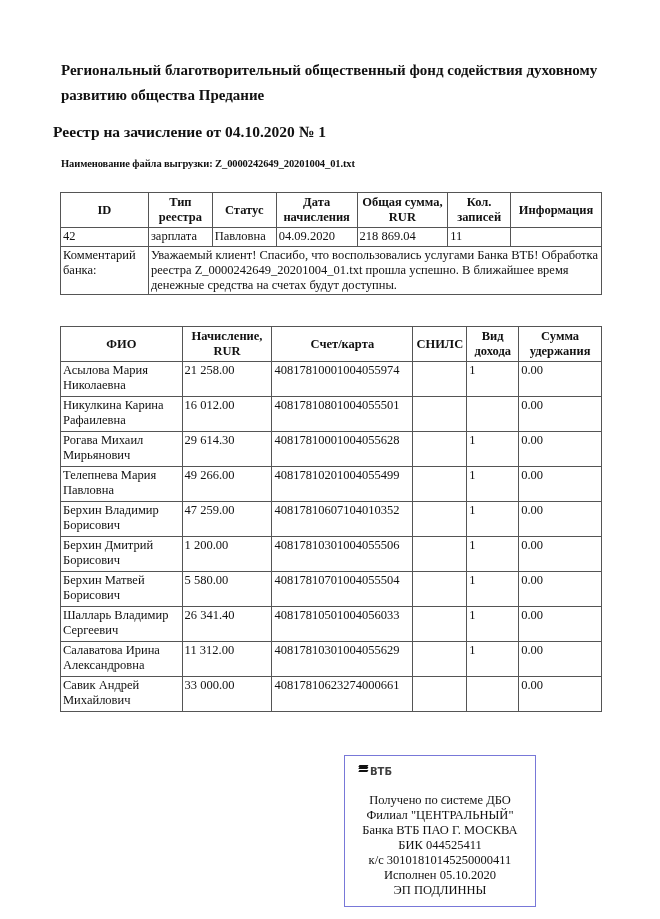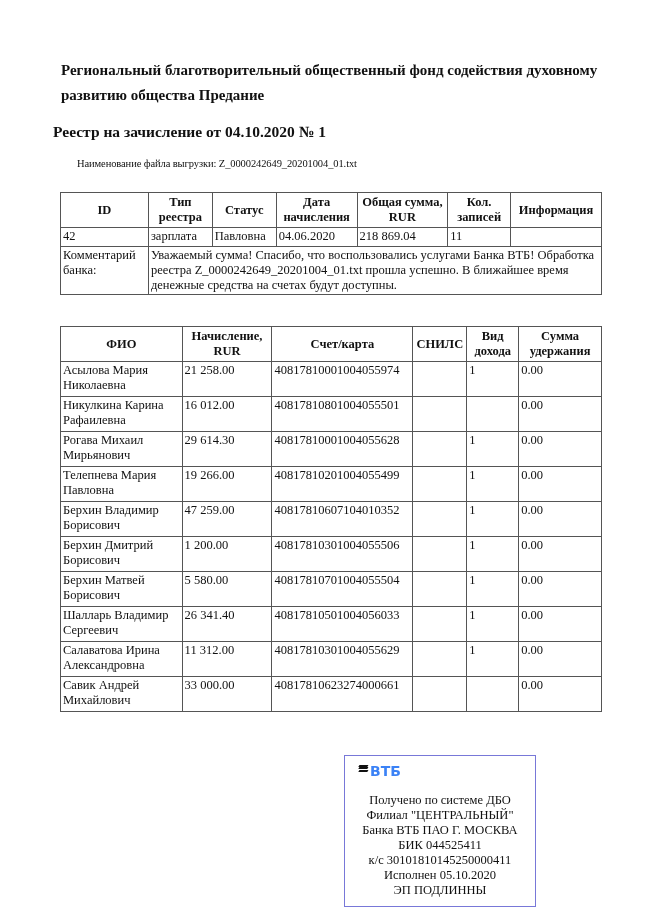--- a/index.html
+++ b/index.html
@@ -1,38 +1,38 @@
 <!DOCTYPE html>
 <html><head>
 <meta charset="utf-8">
 <style>
   html, body { margin:0; padding:0; background:#ffffff; }
   body { width:660px; height:919px; position:relative; overflow:hidden;
          font-family:"Liberation Serif", "DejaVu Serif", serif; color:#111; }
   .title { position:absolute; left:61px; top:58px; width:560px;
            font-size:15px; font-weight:bold; line-height:25px; }
   .subtitle { position:absolute; left:53px; top:123px; font-size:15.5px; font-weight:bold; }
-  .filename { position:absolute; left:61px; top:158px; font-size:10.5px; font-weight:normal; letter-spacing:-0.1px;margin-left:16px; }
+  .filename { position:absolute; left:61px; top:158px; font-size:10.5px; font-weight:bold; letter-spacing:-0.1px; }
 
   table { border-collapse:collapse; position:absolute; font-size:12.5px; line-height:15px;padding-left:8px; }
   td, th { border:1.5px solid #555; padding:1px 2px; vertical-align:top; text-align:left; }
   th { font-weight:bold; text-align:center; vertical-align:middle; font-size:12.5px; line-height:15px; }
 
   #t1 { left:60px; top:192px; width:542px; }
   #t1 th { height:32px; }
   #t1 td { height:16px; }
 
   #t2 { left:60px; top:326px; width:542px; }
   #t2 th { height:32px; }
   #t2 td { height:32px; }
 
   .stamp { position:absolute; left:344px; top:755px; width:190px; height:150px;
            border:1.5px solid #7878d8; text-align:center; font-size:12.5px; line-height:15px; }
   .stamp .logo { position:absolute; left:14px; top:8px; font-family:"DejaVu Sans","Liberation Sans",sans-serif;
-                 font-weight:bold; font-size:14px; color:#3b82f6; display:flex; align-items:center; }
+                 font-weight:bold; font-size:10px; color:#404040; display:flex; align-items:center; }
   .stamp .logo .bars { display:inline-block; width:9px; margin-right:2px; margin-top:-6px; }
   .stamp .logo .bars i { display:block; height:1.5px; background:#111; margin-bottom:1px; transform:skewX(-30deg); }
   .stamp .lines { position:absolute; left:0; right:0; top:37px; }
   .stamp .lines div { white-space:nowrap; }
 </style>
 </head>
 <body>
 
 <div class="title">Региональный благотворительный общественный фонд содействия духовному развитию общества Предание</div>
 <div class="subtitle">Реестр на зачисление от 04.10.2020 № 1</div>
@@ -55,28 +55,28 @@
     <th>Статус</th>
     <th>Дата начисления</th>
     <th>Общая сумма, RUR</th>
     <th>Кол. записей</th>
     <th>Информация</th>
   </tr>
   <tr>
     <td>42</td>
     <td>зарплата</td>
     <td>Павловна</td>
-    <td>04.06.2020</td>
+    <td>04.09.2020</td>
     <td>218 869.04</td>
     <td>11</td>
     <td></td>
   </tr>
   <tr>
     <td>Комментарий банка:</td>
-    <td colspan="6">Уважаемый сумма! Спасибо, что воспользовались услугами Банка ВТБ! Обработка реестра Z_0000242649_20201004_01.txt прошла успешно. В ближайшее время денежные средства на счетах будут доступны.</td>
+    <td colspan="6">Уважаемый клиент! Спасибо, что воспользовались услугами Банка ВТБ! Обработка реестра Z_0000242649_20201004_01.txt прошла успешно. В ближайшее время денежные средства на счетах будут доступны.</td>
   </tr>
 </tbody>
   </table>
 
 <table id="t2">
   <colgroup>
     <col style="width:122px">
       <col style="width:90px">
       <col style="width:141px">
     <col style="width:54px">
@@ -113,21 +113,21 @@
       <tr>
         <td>Рогава Михаил Мирьянович</td>
         <td>29 614.30</td>
         <td>40817810001004055628</td>
         <td></td>
         <td>1</td>
         <td>0.00</td>
       </tr>
       <tr>
         <td>Телепнева Мария Павловна</td>
-        <td>19 266.00</td>
+        <td>49 266.00</td>
         <td>40817810201004055499</td>
         <td></td>
         <td>1</td>
         <td>0.00</td>
       </tr>
       <tr>
         <td>Берхин Владимир Борисович</td>
         <td>47 259.00</td>
         <td>40817810607104010352</td>
         <td></td>

